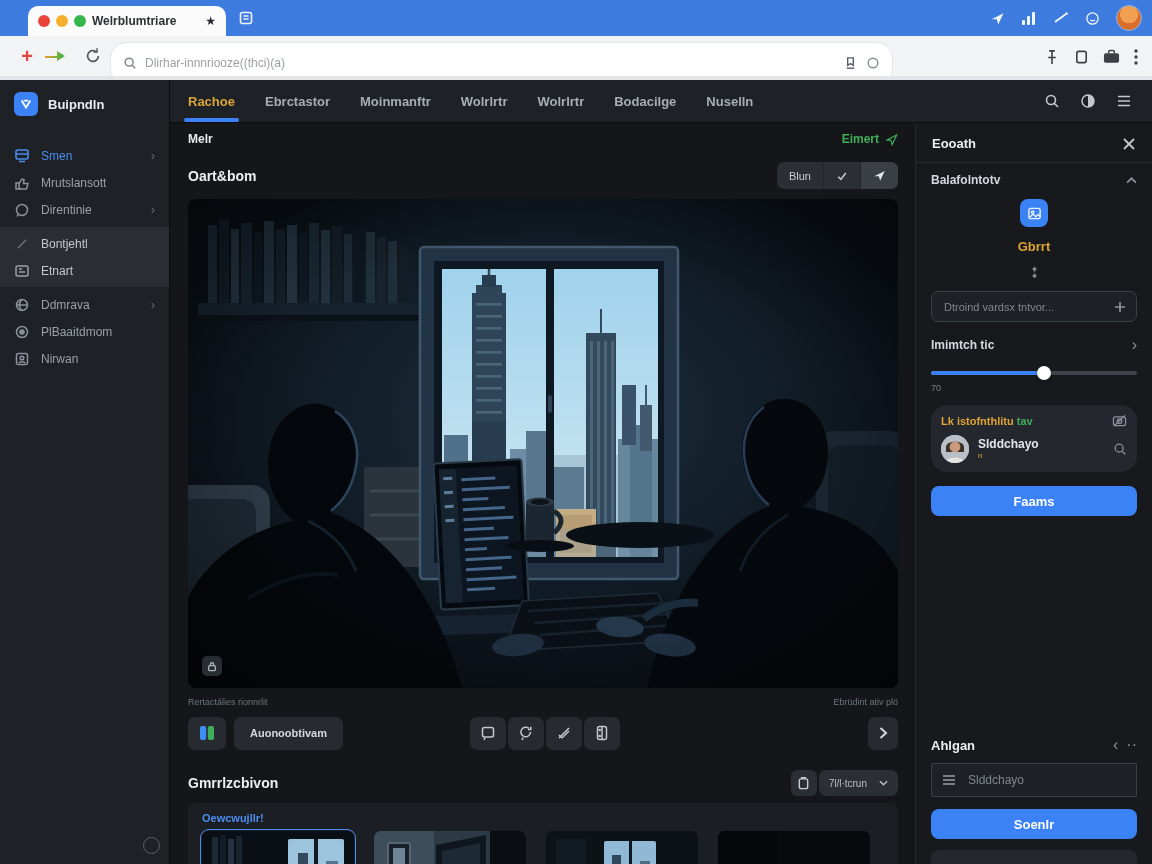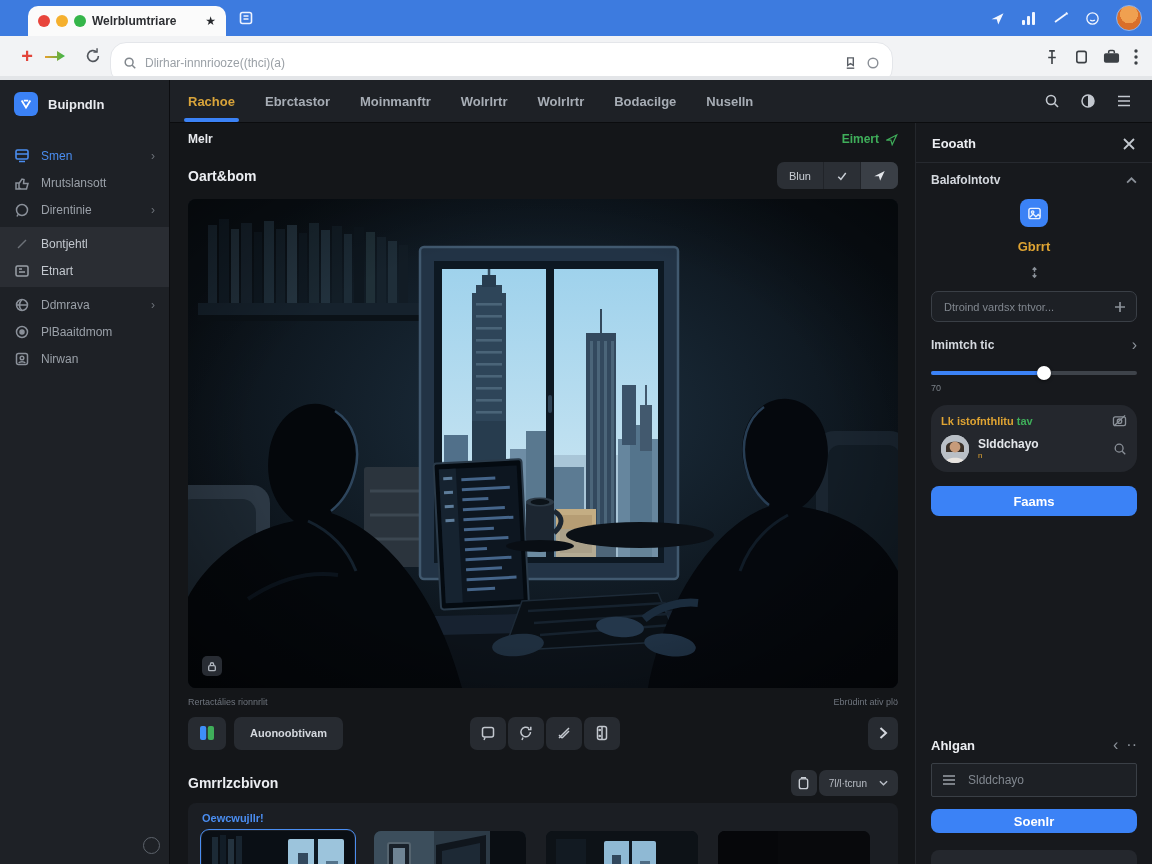--- a/index.html
+++ b/index.html
@@ -106,21 +106,21 @@
   .cu-spacer{flex:1;}
   .btn-primary{display:flex;align-items:center;justify-content:center;height:30px;border-radius:8px;background:#3b82f6;
                color:#fff;font-size:13px;font-weight:bold;cursor:pointer;}
   .rp-bottom{position:absolute;left:15px;right:15px;top:613px;}
   .rpb-head{display:flex;justify-content:space-between;align-items:center;}
   .rpb-title{font-size:13px;font-weight:bold;color:#eceef2;}
   .rpb-ics{color:#8b9199;display:flex;gap:8px;align-items:center;}
   .rpb-input{margin-top:9px;height:32px;border:1px solid #3a3f46;border-radius:2px;background:#1d2025;display:flex;align-items:center;padding:0 10px;gap:10px;color:#9aa0a8;}
   .rpb-input input{flex:1;background:transparent;border:0;outline:0;font-size:12px;color:#c3c8cf;font-family:"Liberation Sans",sans-serif;}
   .rpb-input input::placeholder{color:#81878f;}
-  .rpb-btn{margin-top:12px;height:24px;}
+  .rpb-btn{margin-top:12px;height:30px;}
   .rp-stub{position:absolute;left:15px;right:15px;top:727px;height:30px;background:#24272d;border-radius:8px;}
 </style>
 </head>
 <body>
 
 <div class="stage">
 
   <div class="titlebar">
     <div class="btab">
       <span class="light" style="background:#e8453c"></span>

